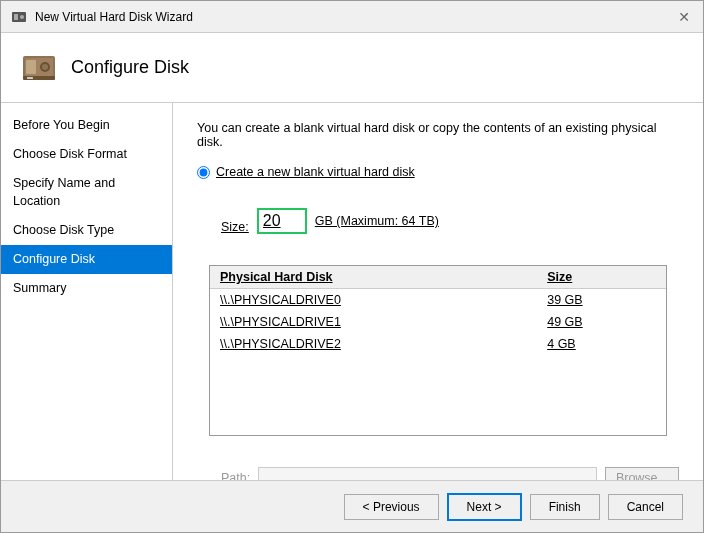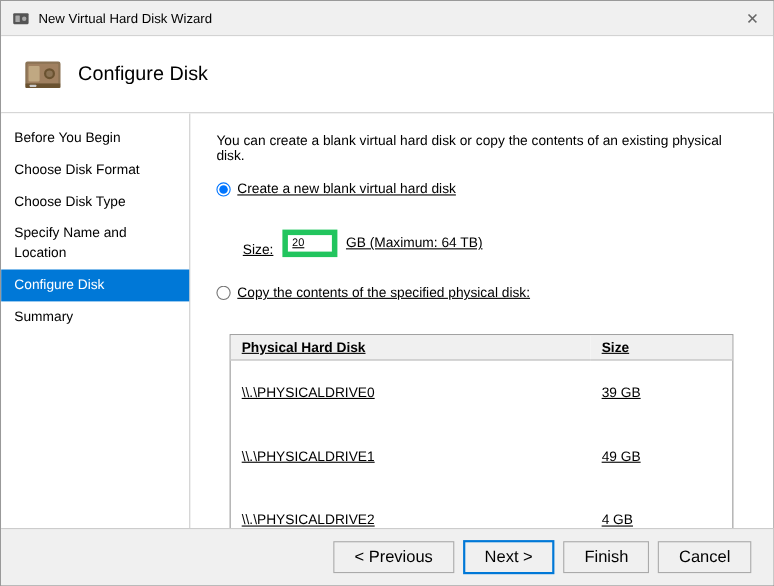--- a/index.html
+++ b/index.html
@@ -145,23 +145,23 @@
     .size-row {
       display: flex;
       align-items: center;
       gap: 8px;
       margin-left: 24px;
       margin-top: 4px;
     }
     .size-label { font-size: 12.5px; margin-top: 12px; }
     .size-input {
       width: 50px;
-      border: 5px solid #22c55e;
+      border: 2px solid #22c55e;
       padding: 2px 4px;
-      font-size: 10px;
+      font-size: 16px;
     }
     .size-max { font-size: 12.5px; color: #000; }
 
     .disk-table-container {
       border: 1px solid #999;
       margin-left: 12px;
       margin-top: 6px;
       width: calc(100% - 24px);
     }
     .disk-table {
@@ -170,21 +170,21 @@
     }
     .disk-table th {
       background: #f0f0f0;
       border-bottom: 1px solid #ccc;
       padding: 4px 10px;
       text-align: left;
       font-size: 12.5px;
       font-weight: 600;
     }
     .disk-table td {
-      padding: 22px 10px;
+      padding: 4px 10px;
       font-size: 12.5px;
       color: #000;
     }
     .disk-table tbody { height: 120px; }
     .empty-rows td { height: 20px; }
 
     .virtual-section {
       display: flex;
       flex-direction: column;
       gap: 8px;
@@ -220,21 +220,21 @@
       padding: 10px 20px;
       background: #f0f0f0;
       display: flex;
       justify-content: flex-end;
       align-items: center;
       gap: 8px;
       height: 52px;
     }
     .footer-btn {
       padding: 5px 18px;
-      font-size: 15px;
+      font-size: 12px;
       cursor: pointer;
       border: 1px solid #aaa;
       background: #f0f0f0;
     }
     .footer-btn.primary {
       background: #f0f0f0;
       border: 2px solid #0078d7;
     }
   </style>
 </head>
@@ -268,46 +268,42 @@
       </svg>
     </div>
     <span class="header-title">Configure Disk</span>
   </div>
 
   <div class="content">
 
     <div class="sidebar">
       <div class="sidebar-item">Before You Begin</div>
       <div class="sidebar-item">Choose Disk Format</div>
+      <div class="sidebar-item">Specify Name and Location</div>
       <div class="sidebar-item">Choose Disk Type</div>
-      <div class="sidebar-item">Specify Name and Location</div>
       <div class="sidebar-item active">Configure Disk</div>
       <div class="sidebar-item">Summary</div>
     </div>
 
     <div class="main">
       <p class="intro-text">You can create a blank virtual hard disk or copy the contents of an existing physical disk.</p>
 
       <div class="radio-section">
 
         <div class="radio-row">
           <input type="radio" name="disk-option" id="opt-new-blank" checked="" style="">
           <label for="opt-new-blank" class="radio-label">Create a new blank virtual hard disk</label>
         </div>
 
         <div class="size-row">
           <span class="size-label">Size:</span>
           <input type="text" class="size-input" value="20" style="">
           <span class="size-max">GB (Maximum: 64 TB)</span>
         </div>
 
-        <div class="radio-row">
-          <input type="radio" name="disk-option" id="opt-copy-physical" style="">
-          <label for="opt-copy-physical" class="radio-label">Copy the contents of the specified physical disk:</label>
-        </div>
 
         <div class="disk-table-container">
           <table class="disk-table">
             <thead>
               <tr>
                 <th>Physical Hard Disk</th>
                 <th>Size</th>
               </tr>
             </thead>
             <tbody id="disk-table-body">

